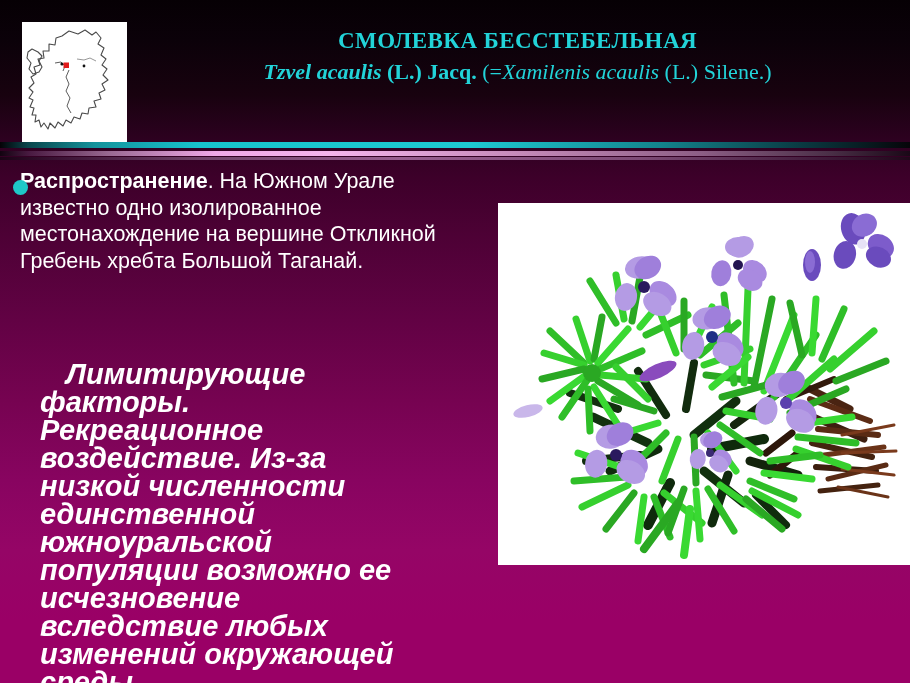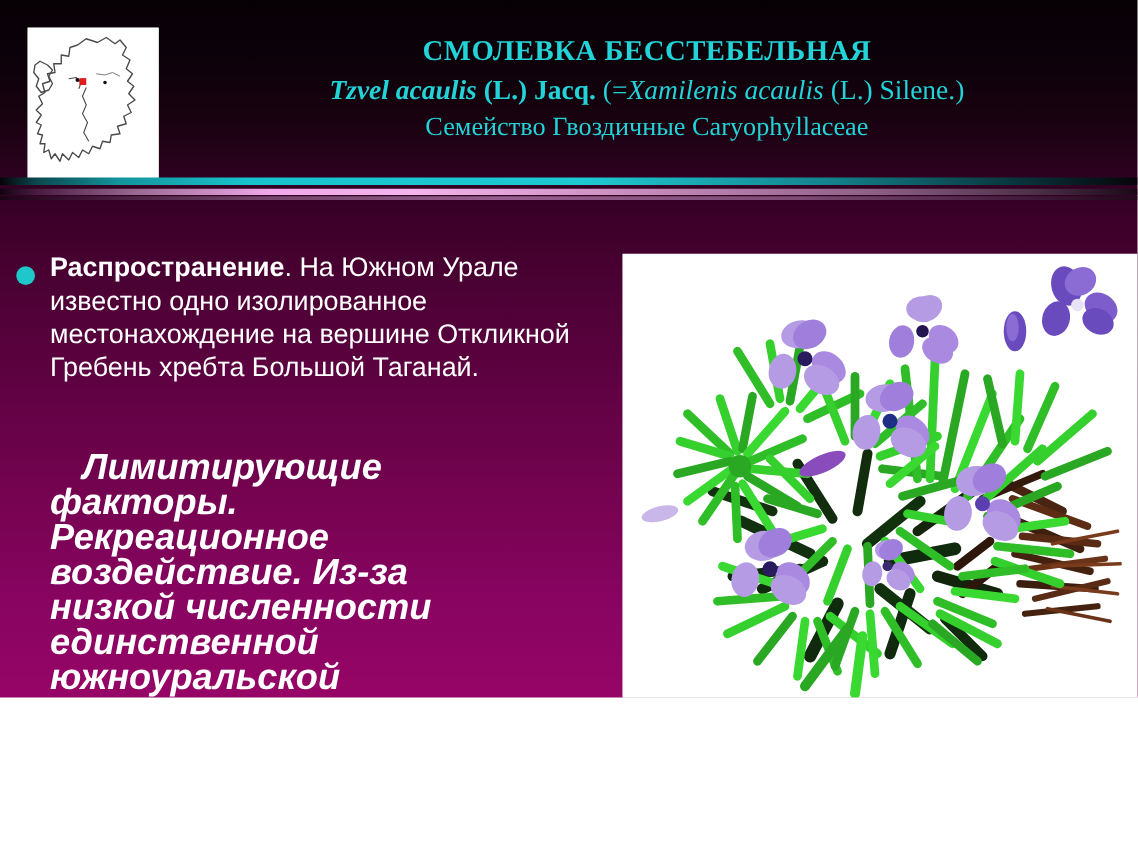--- a/index.html
+++ b/index.html
@@ -9,21 +9,21 @@
   body {
     width: 910px;
     height: 683px;
     overflow: hidden;
     font-family: "Liberation Sans", sans-serif;
   }
 
   #slide {
     position: relative;
     width: 910px;
-    height: 558px;
+    height: 683px;
     background: linear-gradient(to bottom,
         #060004 0px,
         #0b0109 40px,
         #18020f 95px,
         #2d0120 140px,
         #3c0029 175px,
         #4d0135 235px,
         #620244 320px,
         #760351 400px,
         #880460 480px,
@@ -157,23 +157,22 @@
   
   #body-col {
     position: absolute;
     left: 0;
     top: 168px;
     width: 470px;
   }
 
   #bullet-row {
     position: relative;
-    padding-left: 40px;
+    padding-left: 20px;
     padding-right: 14px;
-    margin-top: 33px;
   }
   #bullet-dot {
     position: absolute;
     left: 13px;
     top: 12px;
     width: 15px;
     height: 15px;
     border-radius: 50%;
     background: #1ec8c8;
   }
@@ -236,21 +235,20 @@
         <path d="M55 37 L62 38 L68 36 L74 39" fill="none" stroke="#6a6a6a" stroke-width="0.7"></path>
         <circle cx="40" cy="42" r="1.6" fill="#111111"></circle>
         <circle cx="62" cy="44" r="1.4" fill="#111111"></circle>
         <rect x="41.5" y="40.5" width="5.5" height="5.5" fill="#e01b1b"></rect>
       </svg>
     </div>
 
     <div id="title-block">
       <div class="title-main">СМОЛЕВКА БЕССТЕБЕЛЬНАЯ</div>
       <div class="title-latin"><span class="sp-bold">Tzvel acaulis</span> <span class="sp-bold-up">(L.) Jacq.</span> <span class="syn">(=</span><span class="syn-it">Xamilenis acaulis</span> <span class="syn">(L.) Silene.)</span></div>
-      <div class="title-family">Семейство Гвоздичные Caryophyllaceae</div>
     </div>
   </div>
 
   <div id="rule-cyan"></div>
   <div id="rule-pink"></div>
   <div id="rule-pink2"></div>
 
   <div id="body-col">
     <div id="bullet-row">
       <span id="bullet-dot"></span>

